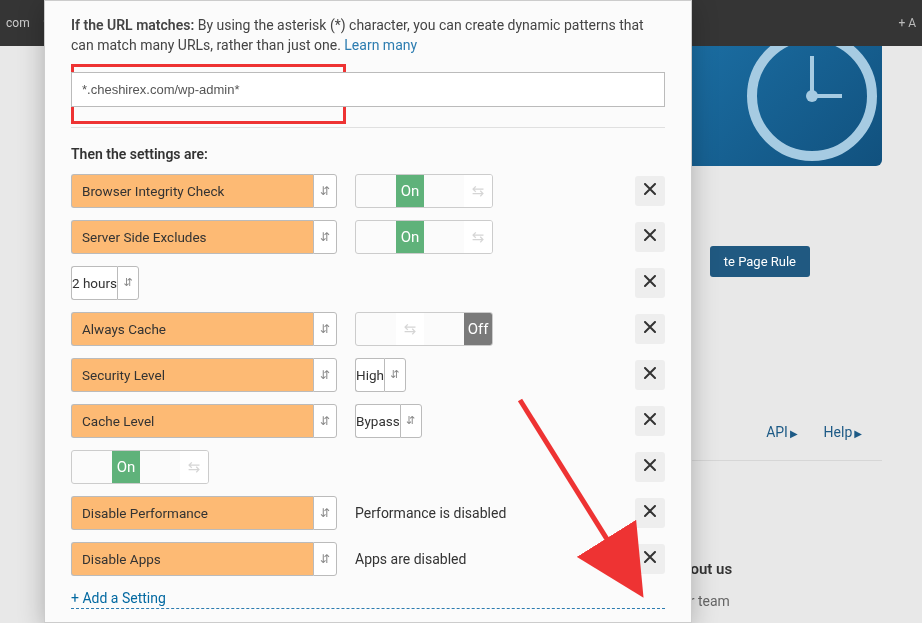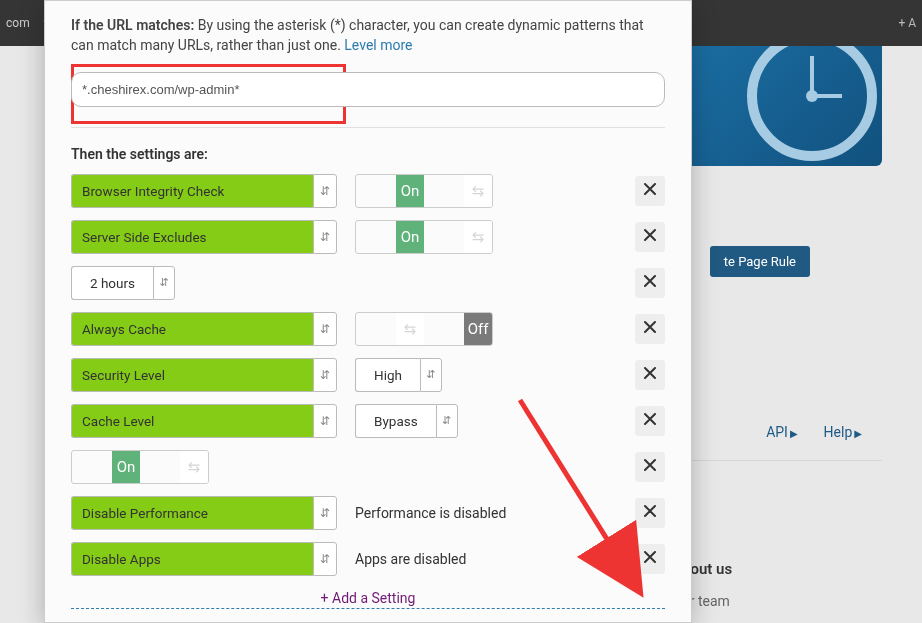--- a/index.html
+++ b/index.html
@@ -81,41 +81,41 @@
     width: 275px;
   }
   .url-input-row {
     position:relative;
     margin-top:-52px;
     margin-bottom: 6px;
   }
   .url-input {
     width: 100%;
     border: 1px solid #bbb;
-    border-radius: 10px;
+    border-radius: 0;
     padding: 9px 10px;
     font-size: 13px;
     color:#555;
     background:#fff;
   }
   .section-hr { border:none; border-top:1px solid #e0e0e0; margin-top:14px; }
   .then-label {
     font-weight:600; margin-top:18px; margin-bottom:12px;
   }
   .setting-row {
     display:flex; align-items:center; gap:18px; margin-bottom:12px;
     position:relative;
   }
   .select-wrap {
     width: 266px;
     display:flex;
   }
   .select-main {
     flex:1; border:1px solid #bbb; border-right:none;
-    border-radius:3px 0 0 3px; background:#84cc16;
+    border-radius:3px 0 0 3px; background:#fdba74;
     padding:8px 10px; font-size:13.5px; color:#333;
   }
   .select-arrows {
     width:24px; border:1px solid #bbb; border-radius:0 3px 3px 0;
     background:#fff; display:flex; align-items:center; justify-content:center;
     color:#888; font-size:11px; line-height:1;
   }
   .select-arrows::before { content:"⇵"; font-size:12px; }
   .value-cell { display:flex; align-items:center; }
   .toggle {
@@ -126,44 +126,43 @@
     width:28px; display:flex; align-items:center; justify-content:center;
     font-size:15px; color:#999; background:#fff;margin-left:40px;
   }
   .toggle .on.active { background:#5fb27a; color:#fff; }
   .toggle .off.active { background:#7a7a7a; color:#fff; }
   .mini-select {
     display:flex; height:34px;
   }
   .mini-select .ms-main {
     border:1px solid #bbb; border-right:none; border-radius:3px 0 0 3px;
-    background:#fff; padding:0 18px; display:flex; align-items:center;
+    background:#fff; padding:0 0; display:flex; align-items:center;
     font-size:13.5px;
   }
   .mini-select .ms-arrows {
     width:22px; border:1px solid #bbb; border-radius:0 3px 3px 0;
     background:#fff; display:flex; align-items:center; justify-content:center;
     color:#888;
   }
   .mini-select .ms-arrows::before { content:"⇵"; font-size:11px;}
   .static-text { font-size:14px; color:#333; }
   .remove-btn {
     position:absolute; right:0;
     width:30px; height:30px; border-radius:3px;
     background:#eee; border:none;
     display:flex; align-items:center; justify-content:center;
     color:#333; cursor:pointer;
   }
   .remove-btn svg { width:12px; height:12px; }
   .add-setting {
-    color:#701a75; font-size:14px;
+    color:#0369a1; font-size:14px;
     border-bottom:1px dashed #2c7cb0;
     display:inline-block; padding-bottom:2px; margin-top:2px;
     cursor:pointer;
-    text-align:center;
   }
   .footer {
     margin-top:auto; padding-top:40px;
     display:flex; justify-content:flex-end; gap:10px;
   }
 
   
   .arrow-anno {
     position:absolute; left:490px; top:390px; width:180px; height:210px;
     pointer-events:none; z-index:50;
@@ -195,21 +194,21 @@
 <div class="bg-hr"></div>
 <div class="bg-about">
   <h4>bout us</h4>
   <div>ur team</div>
   <div>areers</div>
 </div>
 
 <div class="modal">
 
   <p class="desc">
-    <b>If the URL matches:</b><span> By using the asterisk (*) character, you can create dynamic patterns that can match many URLs, rather than just one. </span><a href="#">Level more</a>
+    <b>If the URL matches:</b><span> By using the asterisk (*) character, you can create dynamic patterns that can match many URLs, rather than just one. </span><a href="#">Learn many</a>
   </p>
 
   <div class="url-highlight">
     <div style="height:30px"></div>
   </div>
   <div class="url-input-row">
     <input class="url-input" type="text" value="*.cheshirex.com/wp-admin*" style="">
   </div>
 
   <hr class="section-hr">

